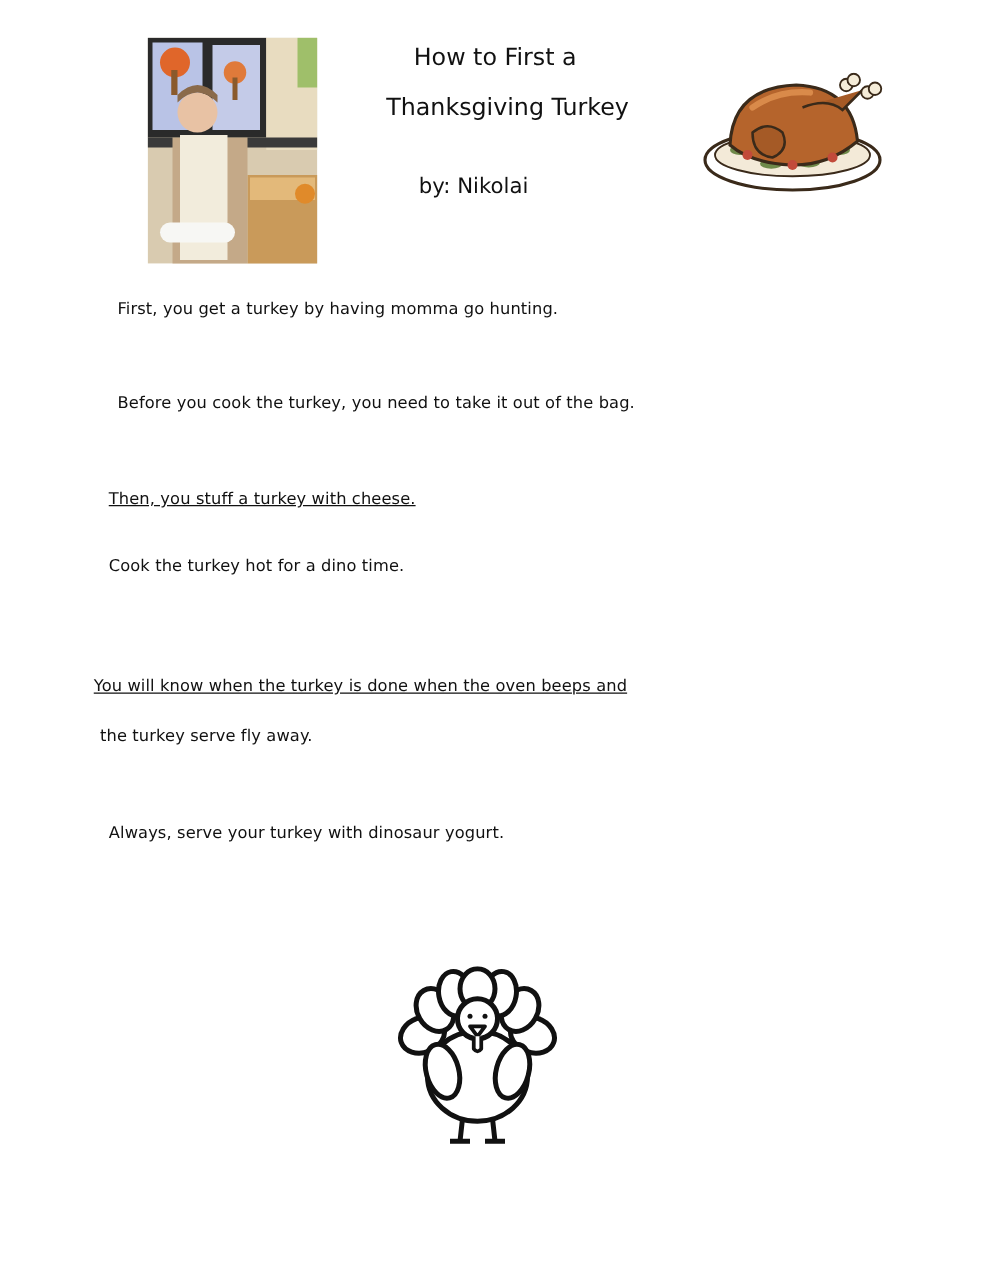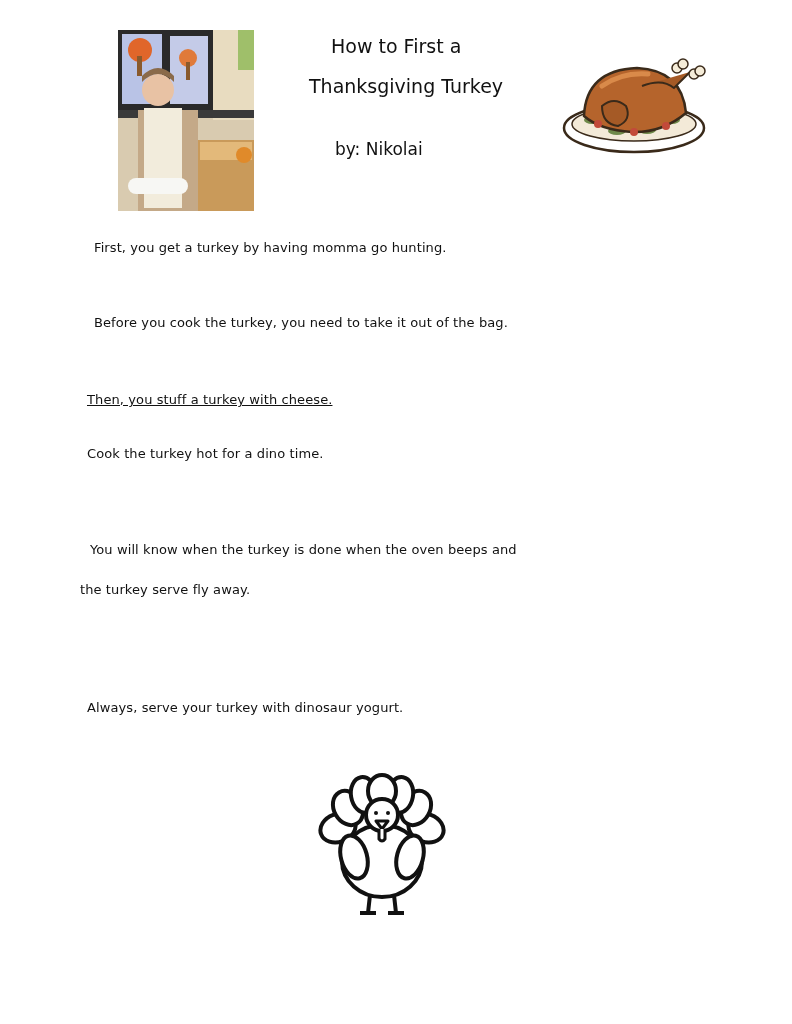--- a/index.html
+++ b/index.html
@@ -62,23 +62,23 @@
     <circle cx="36" cy="66" r="4" fill="#c24a3a"></circle>
     <circle cx="72" cy="74" r="4" fill="#c24a3a"></circle>
     <circle cx="104" cy="68" r="4" fill="#c24a3a"></circle>
   </svg>
 </div>
 
 <div class="para" style="left:94px; top:240px;">First, you get a turkey by having momma go hunting.</div>
 <div class="para" style="left:94px; top:315px;">Before you cook the turkey, you need to take it out of the bag.</div>
 <div class="para" style="left:87px; top:392px;text-decoration:underline;">Then, you stuff a turkey with cheese.</div>
 <div class="para" style="left:87px; top:446px;">Cook the turkey hot for a dino time.</div>
-<div class="para" style="left:90px; top:542px;">You will know when the turkey is done when the oven beeps and</div>
+<div class="para" style="left:75px; top:542px;text-decoration:underline;">You will know when the turkey is done when the oven beeps and</div>
 <div class="para" style="left:80px; top:582px;">the turkey serve fly away.</div>
-<div class="para" style="left:87px; top:659px;margin-top:41px;">Always, serve your turkey with dinosaur yogurt.</div>
+<div class="para" style="left:87px; top:659px;">Always, serve your turkey with dinosaur yogurt.</div>
 
 <div class="lineart">
   <svg width="128" height="143" viewBox="0 0 128 143" fill="#fff" stroke="#111" stroke-width="4" stroke-linejoin="round">
     <ellipse cx="20" cy="55" rx="18" ry="14" transform="rotate(-20 20 55)"></ellipse>
     <ellipse cx="108" cy="55" rx="18" ry="14" transform="rotate(20 108 55)"></ellipse>
     <ellipse cx="30" cy="35" rx="14" ry="18" transform="rotate(-30 30 35)"></ellipse>
     <ellipse cx="98" cy="35" rx="14" ry="18" transform="rotate(30 98 35)"></ellipse>
     <ellipse cx="46" cy="22" rx="13" ry="18" transform="rotate(-10 46 22)"></ellipse>
     <ellipse cx="82" cy="22" rx="13" ry="18" transform="rotate(10 82 22)"></ellipse>
     <ellipse cx="64" cy="18" rx="14" ry="16"></ellipse>

